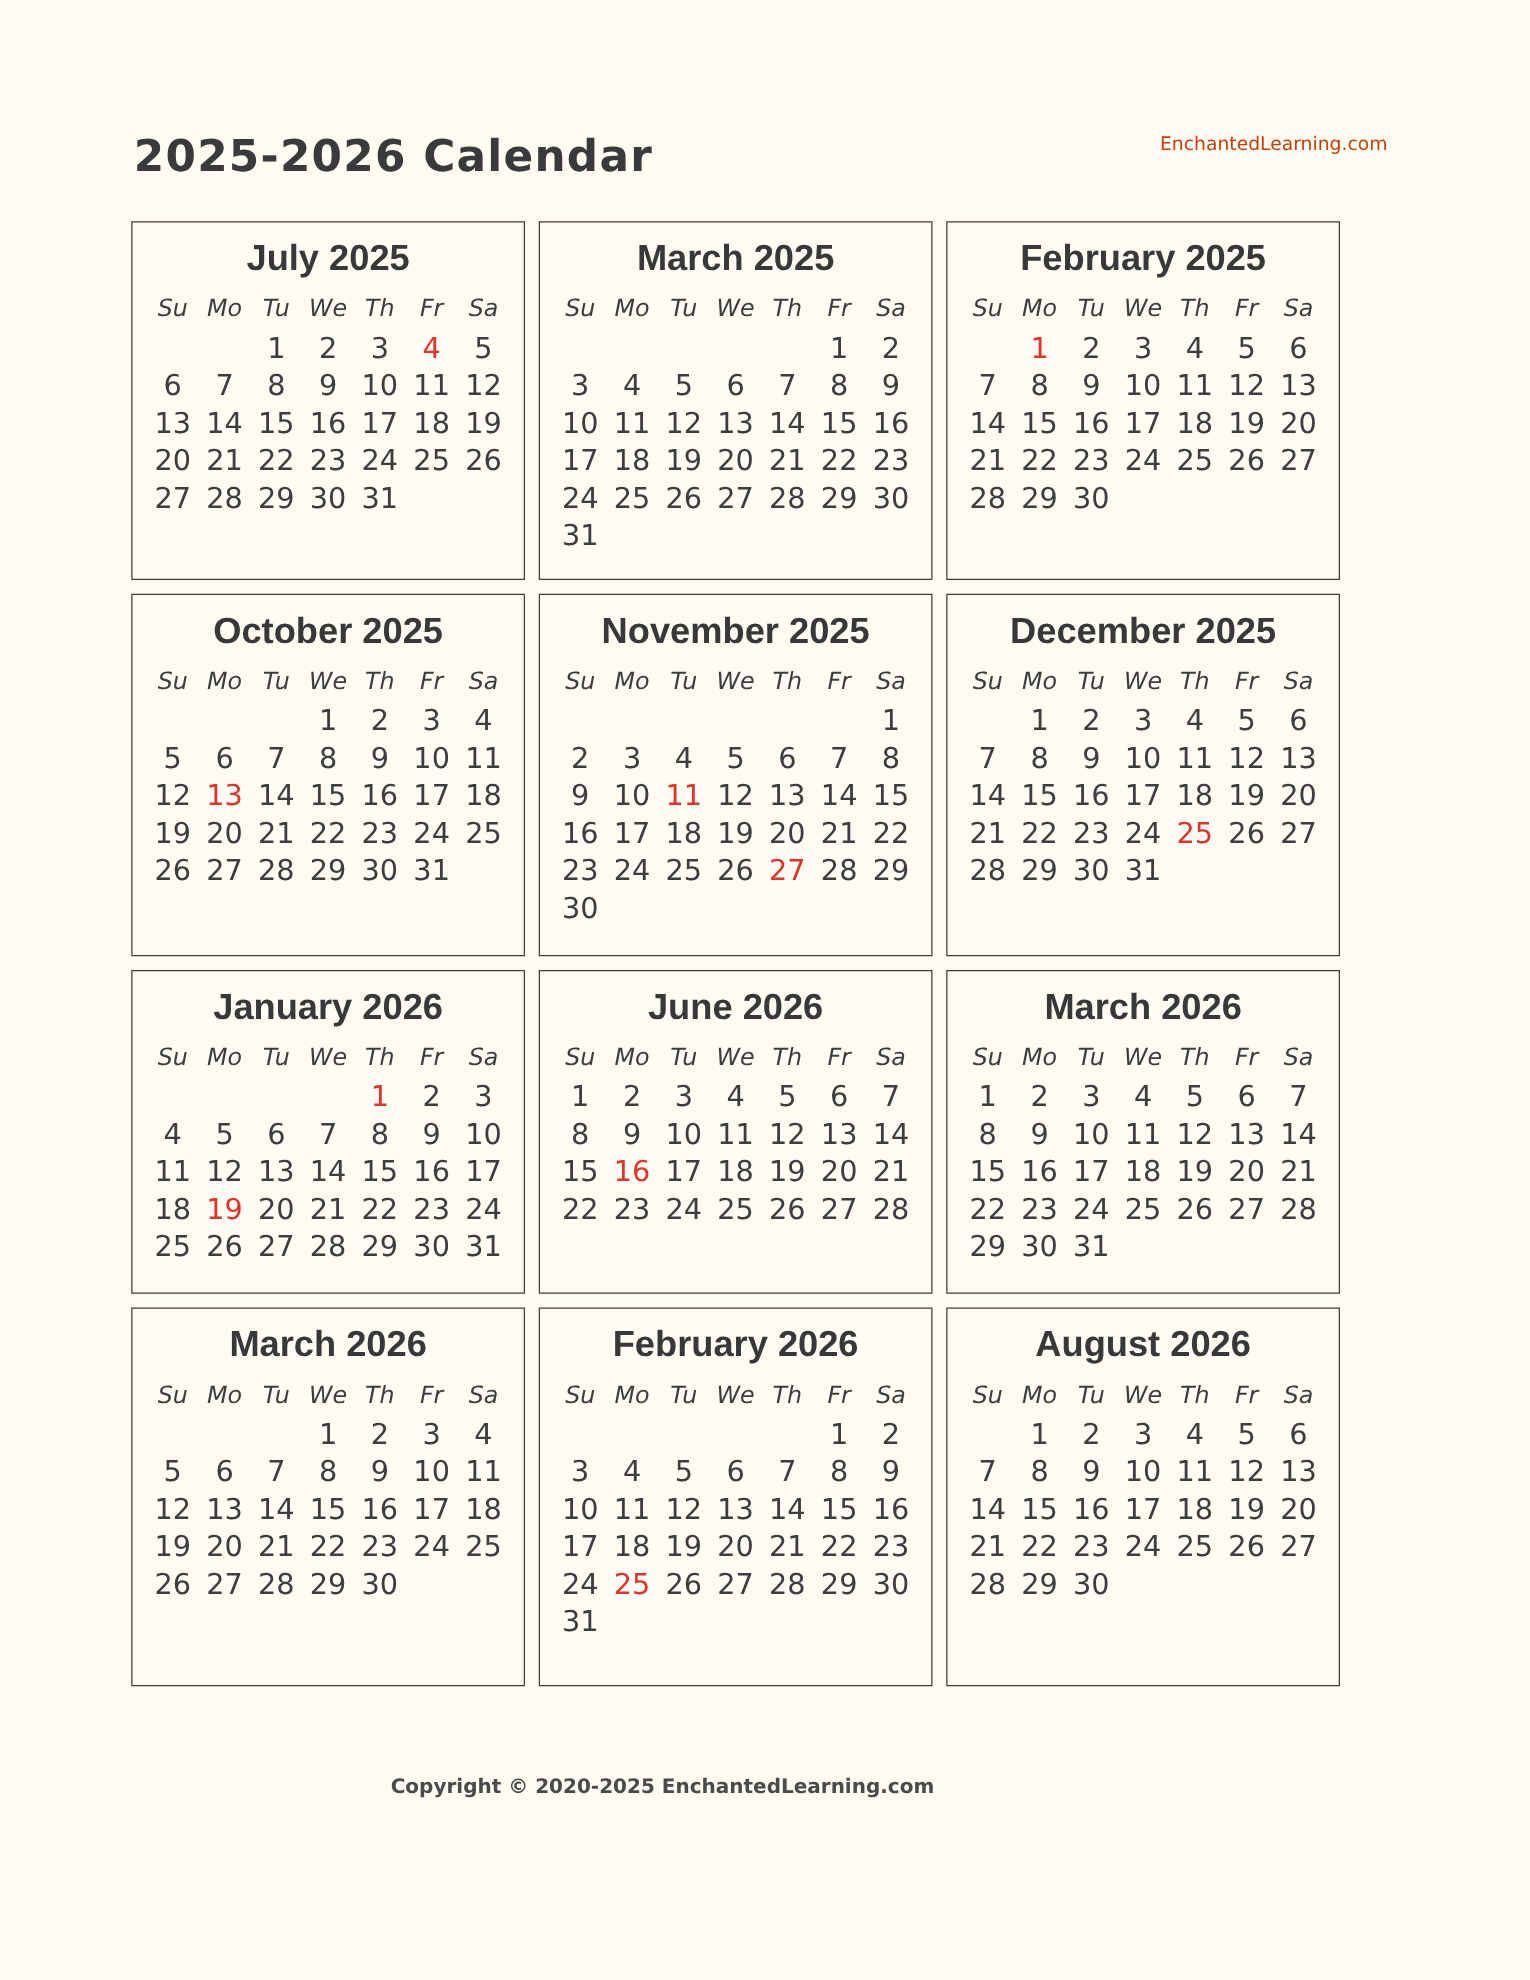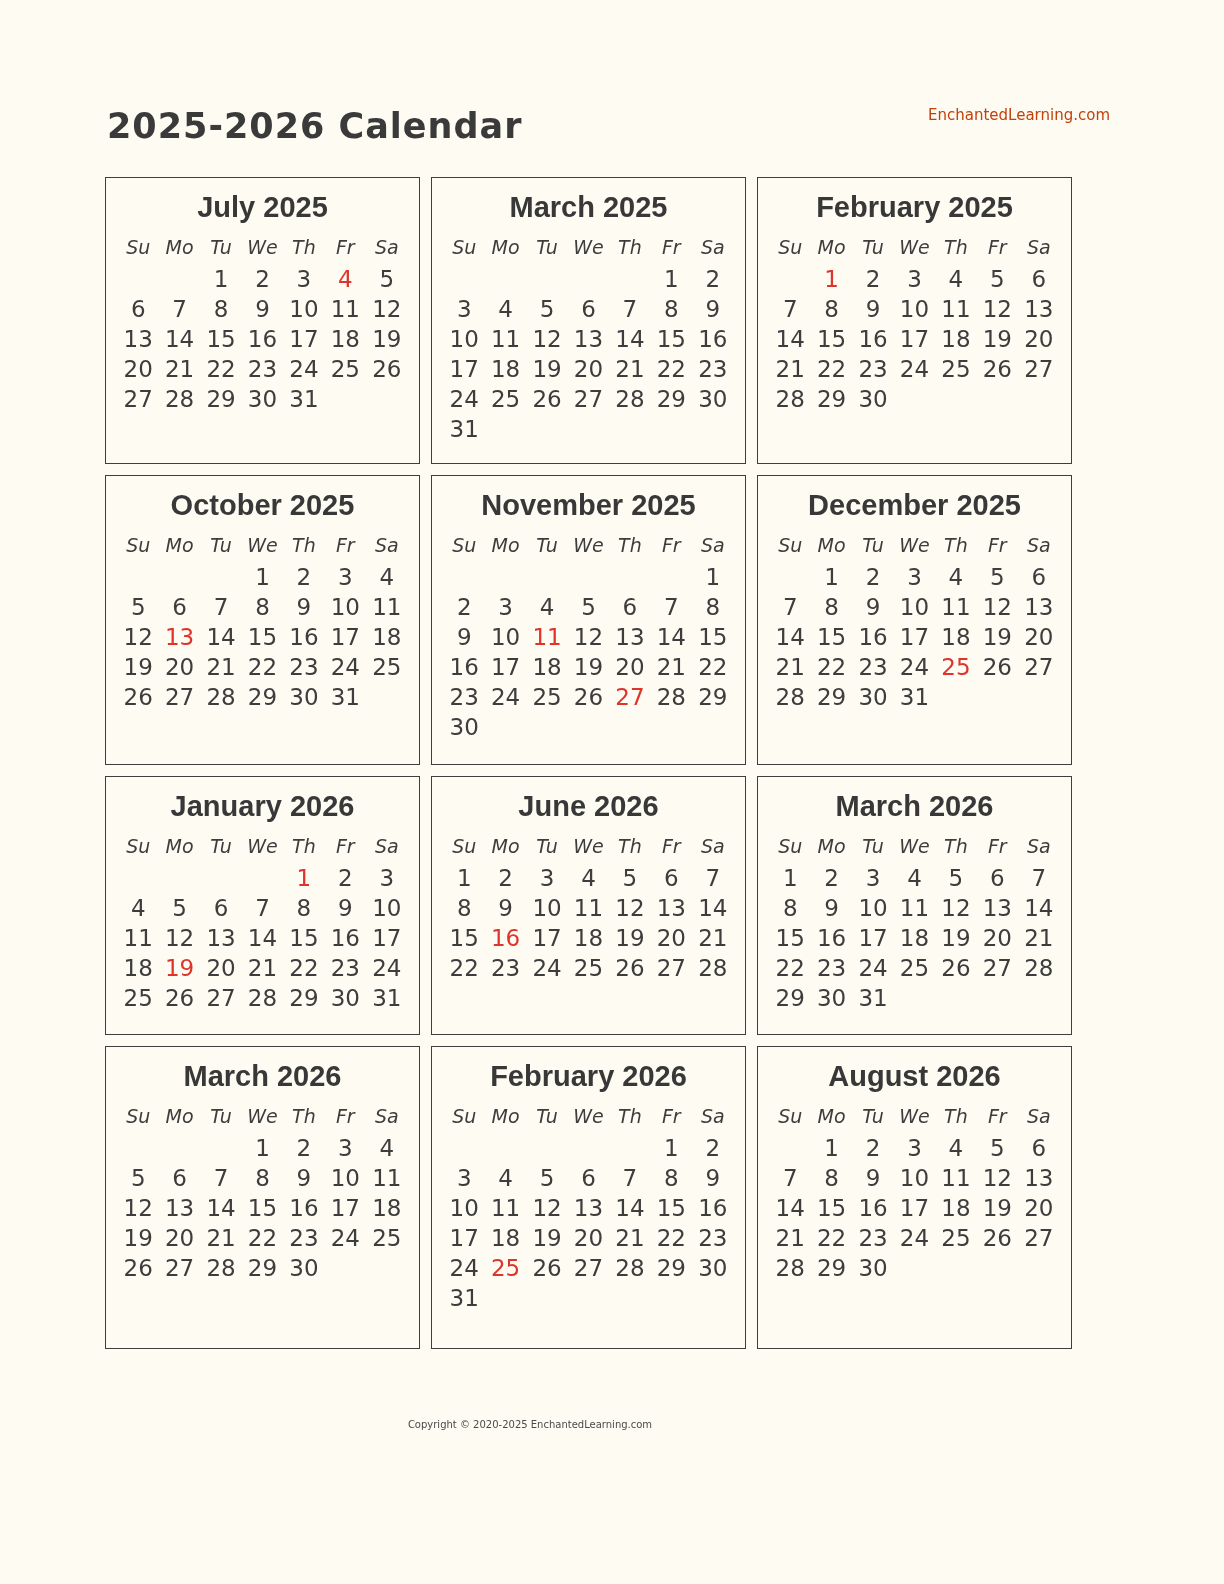--- a/index.html
+++ b/index.html
@@ -54,21 +54,21 @@
     font-size:19px;color:var(--text);
     height:34px;width:41px;text-align:center;vertical-align:middle;
   }
   .month-table td{
     font-size:23px;color:var(--text);
     height:30px;text-align:center;vertical-align:middle;
   }
   .month-table td.red{color:var(--red);}
   .copyright{
     position:absolute;left:0;top:1419px;width:1060px;
-    text-align:center;font-size:10px;color:#4a4a4a;
+    text-align:center;font-size:16px;color:#4a4a4a;font-weight:bold;
   }
 </style>
 </head>
 <body>
 
 <h1 class="page-title">2025-2026 Calendar</h1>
 <div class="site-name">EnchantedLearning.com</div>
 
 <div class="calendar-grid">
   <div class="month">

